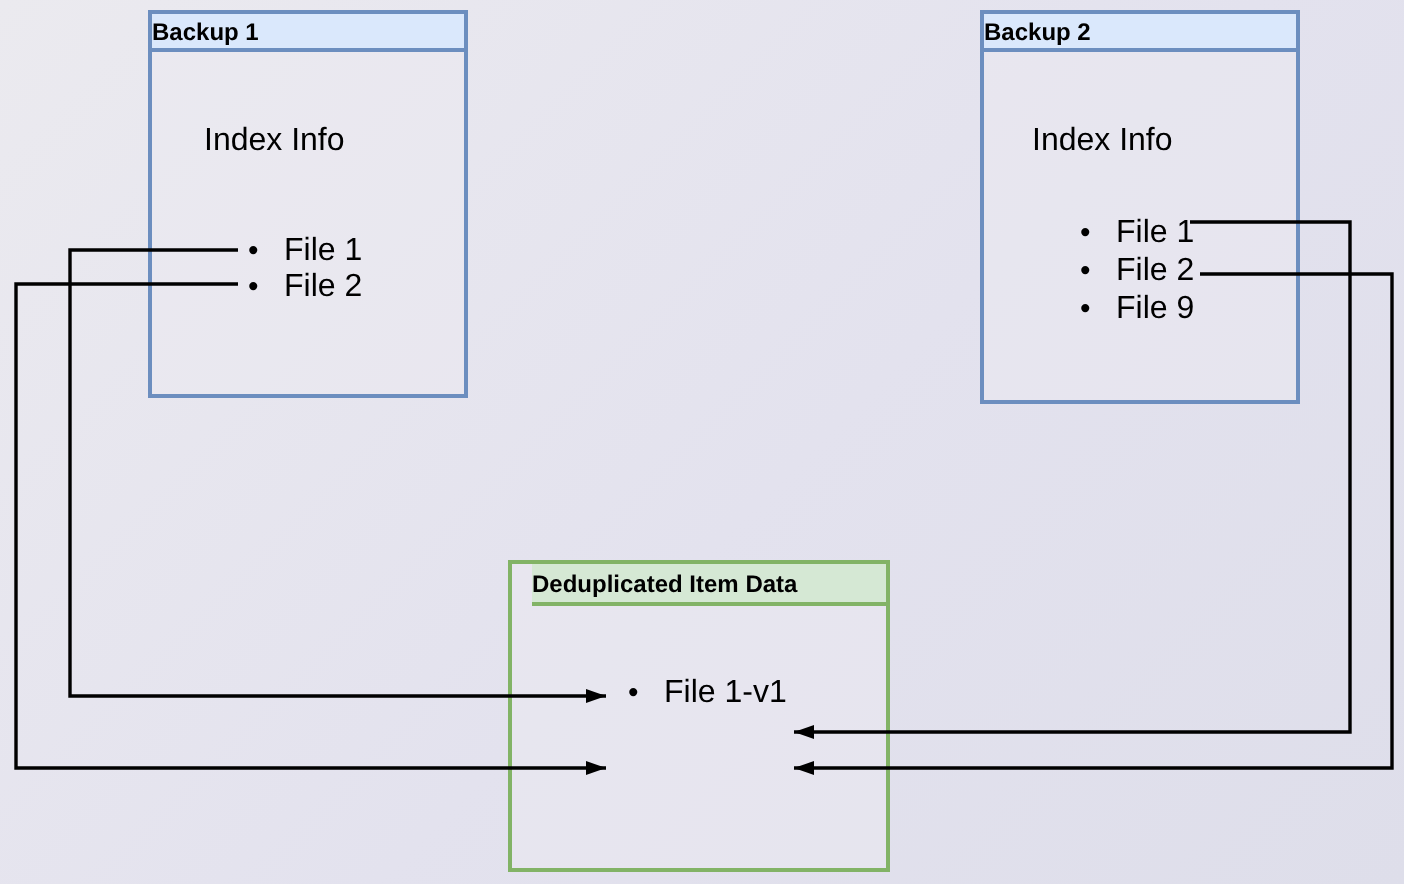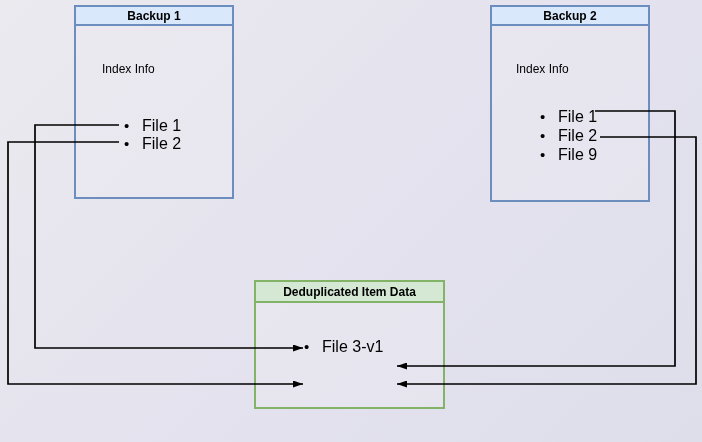--- a/index.html
+++ b/index.html
@@ -15,41 +15,40 @@
     position: absolute;
     box-sizing: border-box;
     background: rgba(235, 234, 240, 0.55);
   }
   .node.blue  { border: 2px solid #6c8ebf; }
   .node.green { border: 2px solid #82b366; }
 
   .node-header {
     box-sizing: border-box;
     width: 100%;
-    text-align: center;
     font-weight: bold;
     font-size: 12px;
     color: #000;
   }
   .blue .node-header {
     height: 19px; line-height: 18px;
     background: #dae8fc;
     border-bottom: 2px solid #6c8ebf;
   }
   .green .node-header {
     height: 21px; line-height: 20px;
     background: #d5e8d4;
     border-bottom: 2px solid #82b366;
   }
 
   .node-body { position: relative; width: 100%; }
 
   .subtitle {
     position: absolute;
-    font-size: 12px;
+    font-size: 16px;
     color: #000;
     white-space: nowrap;
   }
 
   ul.file-list {
     position: absolute;
     margin: 0; padding: 0;
     list-style: none;
   }
   ul.file-list li {
@@ -64,21 +63,21 @@
   ul.file-list li::before {
     content: "\2022";
     position: absolute;
     left: 2px;
     font-size: 15px;
   }
 
   
   .backup1 { left: 74px;  top: 5px;   width: 160px; height: 194px; }
   .backup2 { left: 490px; top: 5px;   width: 160px; height: 197px; }
-  .dedup   { left: 254px; top: 280px; width: 191px; height: 129px; }
+  .dedup   { left: 254px; top: 280px; width: 191px; height: 156px; padding-left: 10px; }
 
   .backup1 .subtitle { left: 26px; top: 36px; }
   .backup2 .subtitle { left: 24px; top: 36px; }
 
   .backup1 ul.file-list { left: 46px; top: 91px; }
   .backup2 ul.file-list { left: 46px; top: 81px; }
   .dedup   ul.file-list { left: 46px; top: 35px; }
 
   svg.connectors {
     position: absolute;
@@ -118,21 +117,21 @@
       </ul>
     </div>
   </div>
 
   <div class="node green dedup">
     <div class="node-header">
       <span>Deduplicated Item Data</span>
     </div>
     <div class="node-body">
       <ul class="file-list">
-        <li>File 3-v1</li>
+        <li>File 1-v1</li>
       </ul>
     </div>
   </div>
 
   <svg class="connectors" viewBox="0 0 702 442" xmlns="http://www.w3.org/2000/svg">
     <defs>
       <marker id="arrowhead" markerWidth="10" markerHeight="7" refX="10" refY="3.5" orient="auto" markerUnits="userSpaceOnUse">
         <path d="M0,0 L10,3.5 L0,7 Z" fill="#000"></path>
       </marker>
     </defs>

